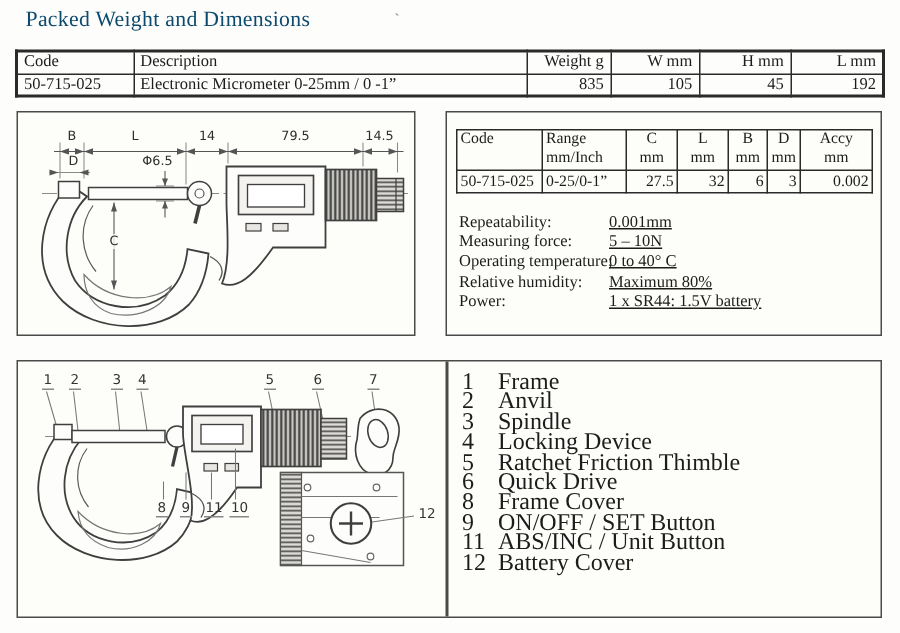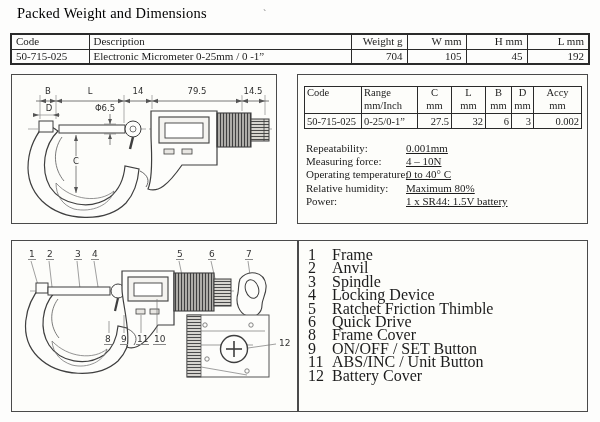--- a/index.html
+++ b/index.html
@@ -6,21 +6,21 @@
   html,body { width:600px; height:422px; }
   body {
     position: relative;
     background: #fdfdfc;
     font-family: "Liberation Serif", serif;
     color: #1c1c1c;
     overflow: hidden;
   }
   .title {
     position: absolute; left: 17px; top: 5px;
-    font-size: 14.5px; letter-spacing: .2px; color:#000000;
+    font-size: 14.5px; letter-spacing: .2px; color:#0c4a6e;
   }
   .stray { position:absolute; left:263px; top:8px; font-size:10px; color:#777; }
 
   
   table.t1 {
     position: absolute; left: 10px; top: 33px; width: 578px;
     border-collapse: collapse; font-size: 11px; table-layout: fixed;
   }
   table.t1 th, table.t1 td {
     border: 1px solid #2a2a2a; font-weight: normal;
@@ -96,21 +96,21 @@
     <th class="al">Code</th>
     <th class="al">Description</th>
     <th class="ac">Weight g</th>
     <th class="ac">W mm</th>
     <th class="ac">H mm</th>
     <th class="ac">L mm</th>
   </tr>
   <tr>
     <td class="al">50-715-025</td>
     <td class="al">Electronic Micrometer 0-25mm / 0 -1”</td>
-    <td class="ac">704</td>
+    <td class="ac">835</td>
     <td class="ac">105</td>
     <td class="ac">45</td>
     <td class="ac">192</td>
   </tr>
 </tbody>
   </table>
 
 <div class="box box-left" style="position:absolute;">
   <svg width="263" height="147" viewBox="0 0 263 147">
     <defs>
@@ -236,21 +236,21 @@
   </tbody>
     </table>
 
   <div class="specs">
     <div class="specrow">
       <span class="speclabel">Repeatability:</span>
       <span class="specvalue">0.001mm</span>
     </div>
     <div class="specrow">
       <span class="speclabel">Measuring force:</span>
-      <span class="specvalue">4 – 10N</span>
+      <span class="specvalue">5 – 10N</span>
     </div>
     <div class="specrow">
       <span class="speclabel">Operating temperature;</span>
       <span class="specvalue">0 to 40° C</span>
     </div>
     <div class="specrow">
       <span class="speclabel">Relative humidity:</span>
       <span class="specvalue">Maximum 80%</span>
     </div>
     <div class="specrow">

